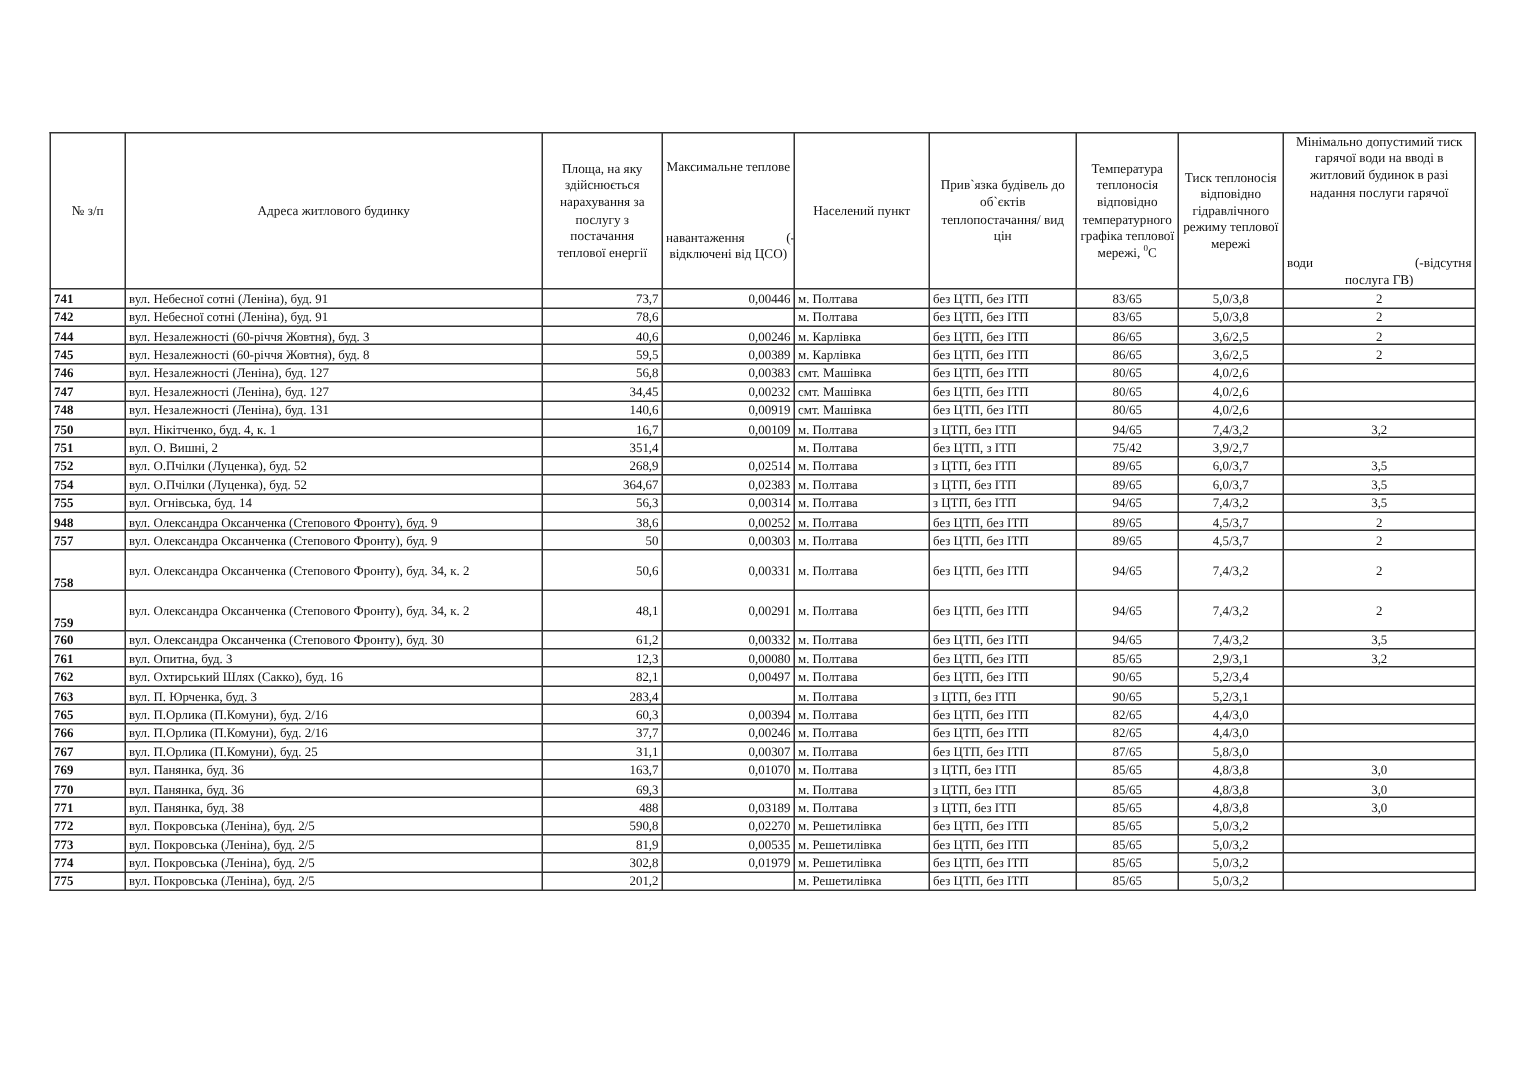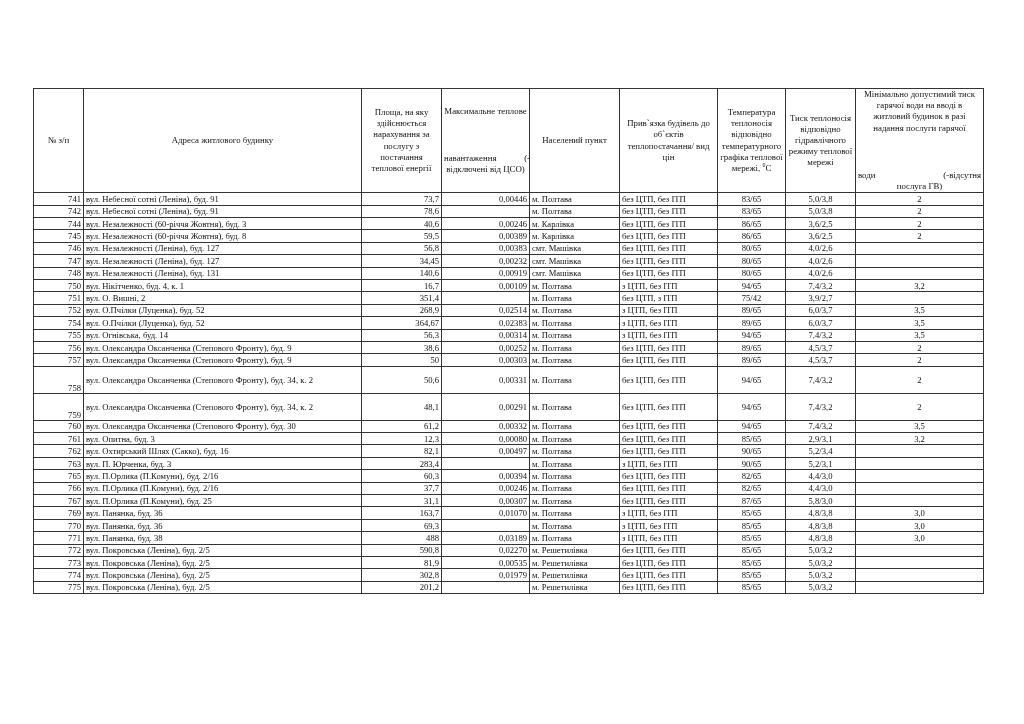--- a/index.html
+++ b/index.html
@@ -8,21 +8,21 @@
   .page { position: absolute; left: 33px; top: 88px; }
   table { border-collapse: collapse; table-layout: fixed; width: 950px;
           border: 1.5px solid #333; }
   th, td { border: 1px solid #333; padding: 0 2px; font-weight: normal;
            font-size: 8.6px; line-height: 10px; overflow: hidden; white-space: nowrap; }
   th { height: 98px; text-align: center; vertical-align: middle; white-space: normal;
        font-size: 8.8px; line-height: 11.2px; }
   td { height: 11.4px; }
   tr.tall td { height: 26px; }
   tr.tall td.num { vertical-align: bottom; }
-  td.num { text-align: right; }
+  td.num { text-align: left; font-weight: bold; }
   td.addr { text-align: left; }
   td.right { text-align: right; }
   td.left { text-align: left; }
   td.center { text-align: center; }
   .justify-line { display: flex; justify-content: space-between; margin-top: 36px; }
   sup { font-size: 6px; line-height: 0; }
 </style>
 </head>
 <body>
 
@@ -195,21 +195,21 @@
     <td class="addr">вул. Огнівська, буд. 14</td>
     <td class="right">56,3</td>
     <td class="right">0,00314</td>
     <td class="left">м. Полтава</td>
     <td class="left">з ЦТП, без ІТП</td>
     <td class="center">94/65</td>
     <td class="center">7,4/3,2</td>
     <td class="center">3,5</td>
   </tr>
         <tr>
-    <td class="num">756</td>
+    <td class="num">948</td>
     <td class="addr">вул. Олександра Оксанченка (Степового Фронту), буд. 9</td>
     <td class="right">38,6</td>
     <td class="right">0,00252</td>
     <td class="left">м. Полтава</td>
     <td class="left">без ЦТП, без ІТП</td>
     <td class="center">89/65</td>
     <td class="center">4,5/3,7</td>
     <td class="center">2</td>
   </tr>
         <tr>

